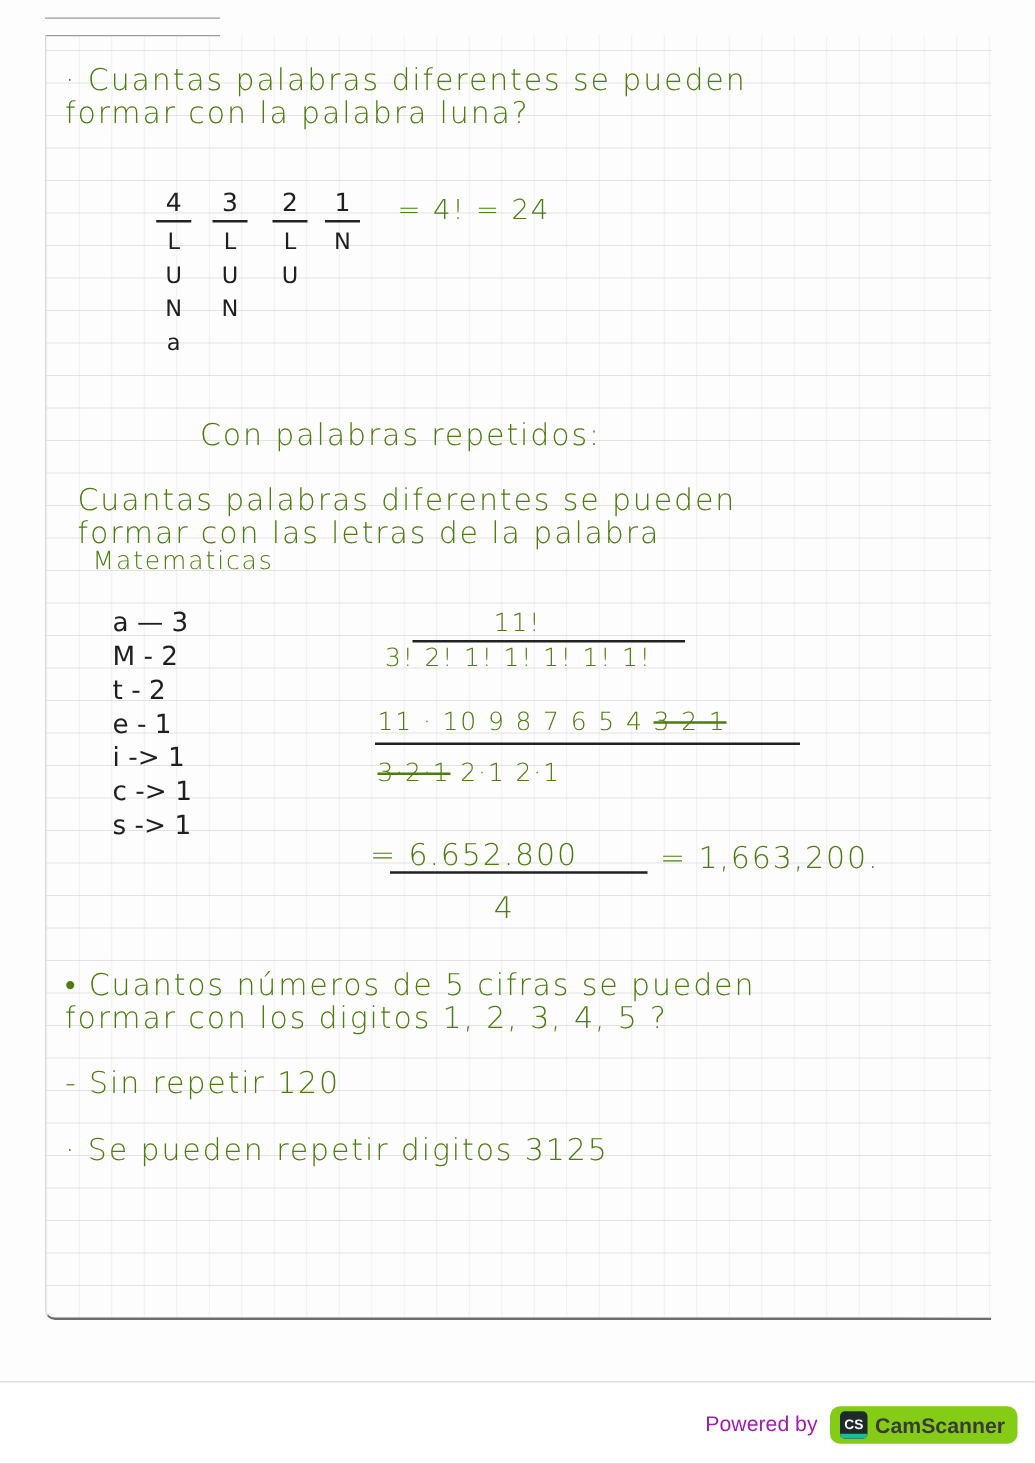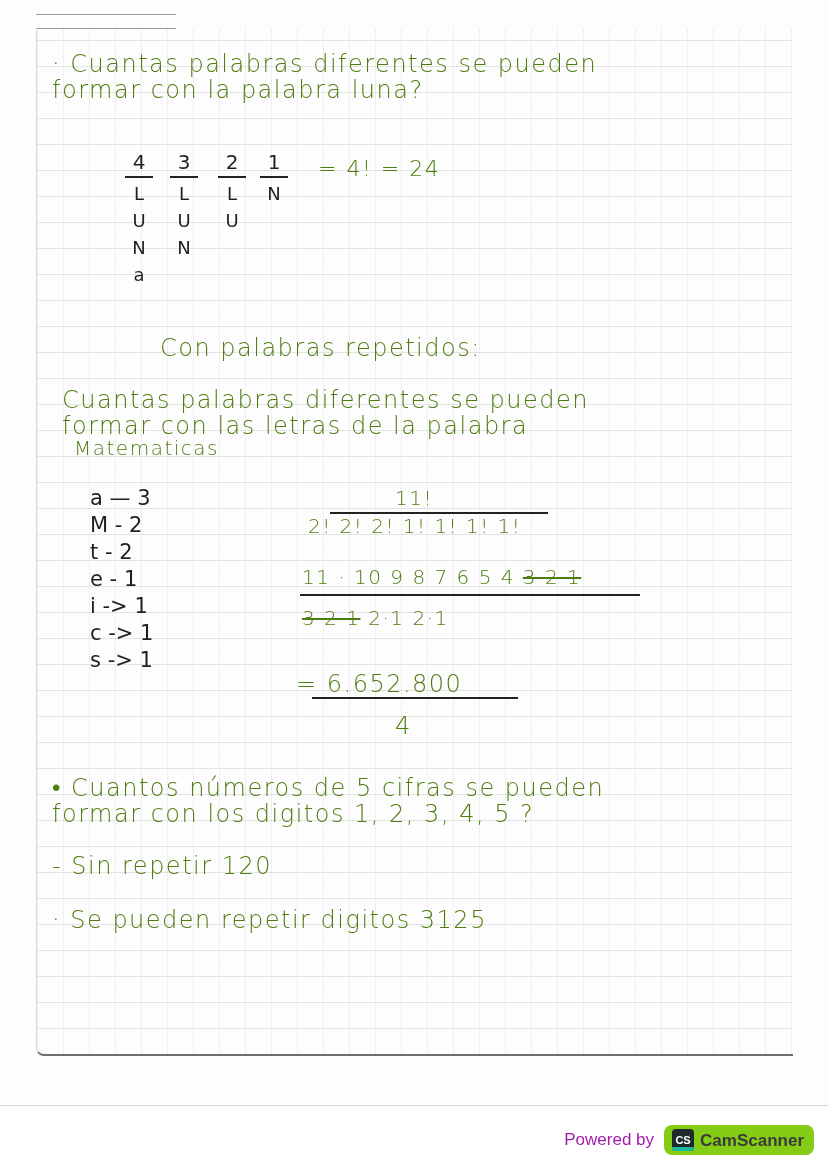--- a/index.html
+++ b/index.html
@@ -112,35 +112,36 @@
     <div><span>M</span> <span>-</span> <span>2</span></div>
     <div><span>t</span> <span>-</span> <span>2</span></div>
     <div><span>e</span> <span>-</span> <span>1</span></div>
     <div><span>i</span> <span>-&gt;</span> <span>1</span></div>
     <div><span>c</span> <span>-&gt;</span> <span>1</span></div>
     <div><span>s</span> <span>-&gt;</span> <span>1</span></div>
   </div>
 
   <div class="hw m" style="left:395px;top:486px;">11!</div>
   <div class="frac-line" style="left:330px;top:512px;width:218px;"></div>
-  <div class="hw m" style="left:308px;top:514px;">2! 2! 2! 1! 1! 1! 1!</div>
+  <div class="hw m" style="left:308px;top:514px;">3! 2! 1! 1! 1! 1! 1!</div>
 
   <div class="hw m" style="left:302px;top:565px;">
     <span>11 · 10 9 8 7 6 5 4</span>
     <span class="strike">3 2 1</span>
   </div>
   <div class="frac-line" style="left:300px;top:594px;width:340px;"></div>
   <div class="hw m" style="left:302px;top:606px;">
     <span class="strike">3·2·1</span>
     <span>2·1  2·1</span>
   </div>
 
   <div class="hw q" style="left:296px;top:670px;">= 6.652.800</div>
   <div class="frac-line" style="left:312px;top:697px;width:206px;"></div>
   <div class="hw q" style="left:395px;top:712px;">4</div>
+  <div class="hw q" style="left:528px;top:672px;">= 1,663,200.</div>
 
   <div class="hw q" style="left:52px;top:774px;">• Cuantos números de 5 cifras se pueden</div>
   <div class="hw q" style="left:52px;top:800px;">formar con los digitos 1, 2, 3, 4, 5 ?</div>
   <div class="hw q" style="left:52px;top:852px;">- Sin repetir  120</div>
   <div class="hw q" style="left:52px;top:906px;">· Se pueden repetir digitos  3125</div>
 </div>
 
 <div class="footer">
   <span class="powered">Powered by</span>
   <div class="cs-badge">

